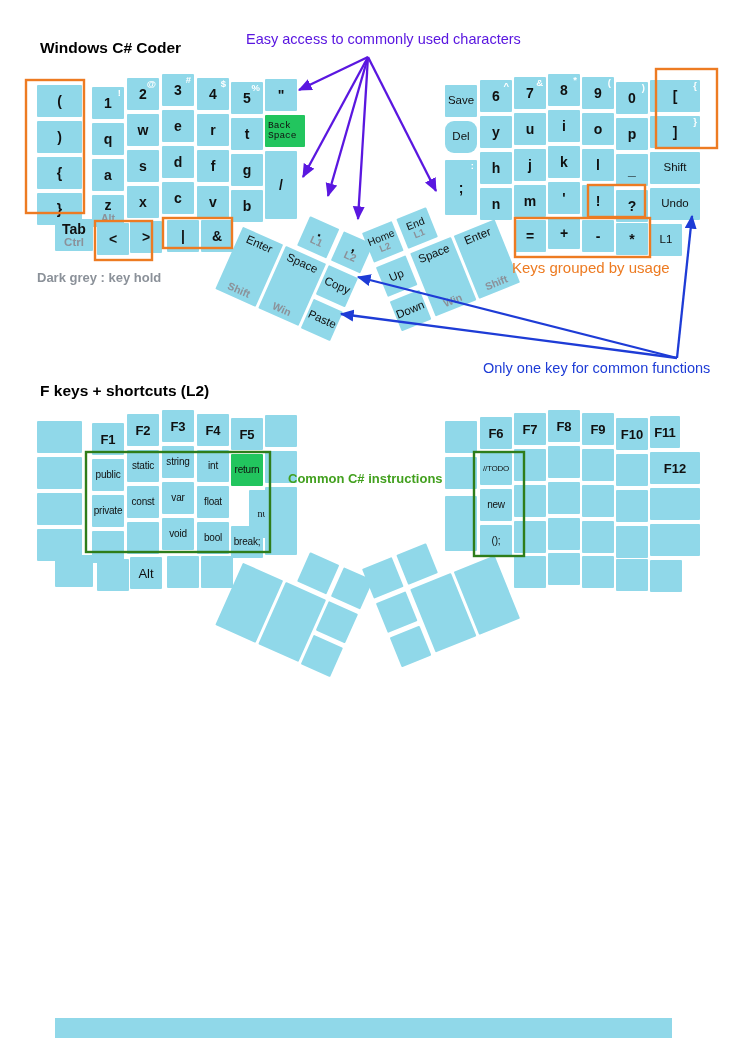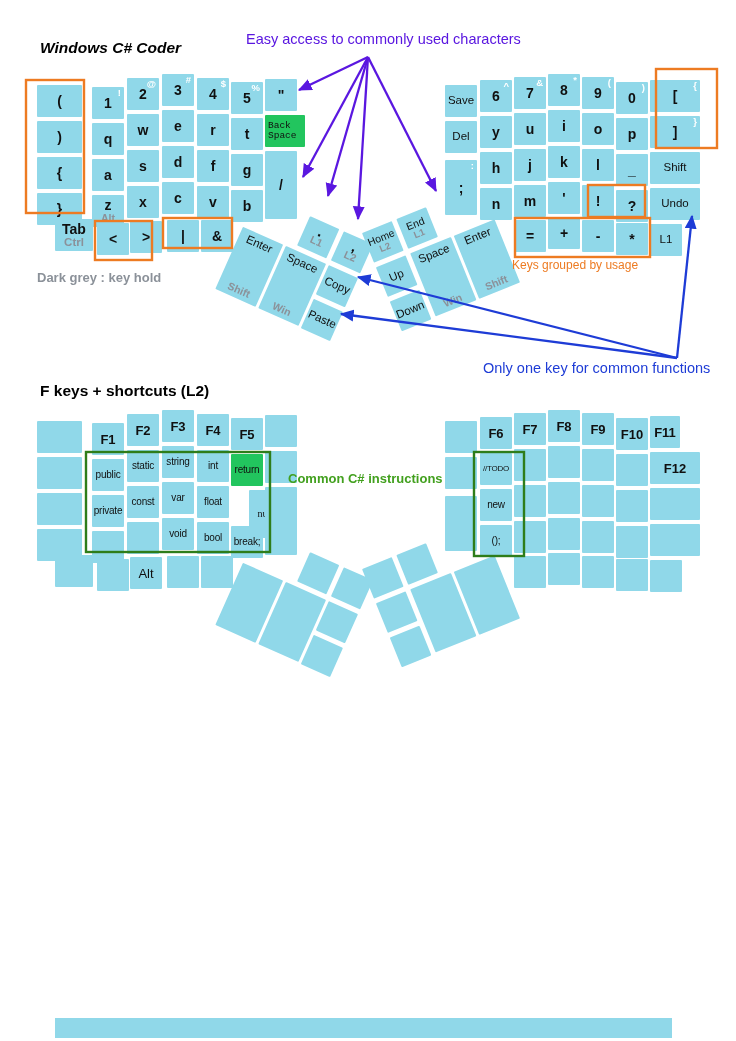--- a/index.html
+++ b/index.html
@@ -1,24 +1,24 @@
 <!DOCTYPE html>
 <html><head>
 <meta charset="utf-8">
 <style>
   html,body{margin:0;padding:0;background:#fff;}
   .page{position:relative;width:736px;height:1041px;background:#fff;overflow:hidden;
         font-family:"Liberation Sans",sans-serif;}
   .txt{position:absolute;white-space:nowrap;}
   .title{font-size:15.5px;font-weight:bold;color:#000;}
-  #title-main{left:40px;top:39px;font-style:italic;}
+  #title-main{left:40px;top:39px;}
   #title-fkeys{left:40px;top:382px;}
   #note-easy{left:246px;top:31px;font-size:14.5px;}
   #legend-hold{left:37px;top:270px;font-size:13px;font-weight:bold;}
-  #note-grouped{left:512px;top:256px;font-size:12px;line-height:1.58;}
+  #note-grouped{left:512px;top:256px;font-size:15px;line-height:1.58;}
   #note-onekey{left:483px;top:360px;font-size:14.5px;}
   #note-cs{left:288px;top:471px;font-size:13px;}
   #keys-layer,#cluster-layer{position:absolute;left:0;top:0;width:736px;height:1041px;z-index:1;}
   #overlay{position:absolute;left:0;top:0;z-index:3;pointer-events:none;}
   .textlayer{z-index:2;}
   .key{position:absolute;border-radius:1px;display:flex;align-items:center;justify-content:center;
        flex-direction:row;color:#101010;}
   .key .main{line-height:1;font-weight:bold;font-size:14px;}
   .key .sup{position:absolute;top:1px;right:3px;color:#fff;font-weight:bold;font-size:9.5px;line-height:1;}
   .key .sub{font-weight:bold;font-size:10.5px;line-height:1;}
@@ -148,21 +148,21 @@
           <span class="main">|</span>
         </div>
         <div class="key" style="left: 201px; top: 220px; width: 32px; height: 32px; background: rgb(144, 216, 233);">
           <span class="main">&amp;</span>
         </div>
       </div>
       <div>
         <div class="key t-cmd" style="left: 445px; top: 85px; width: 32px; height: 32px; background: rgb(144, 216, 233);">
           <span class="main">Save</span>
         </div>
-        <div class="key t-cmd" style="left: 445px; top: 121px; width: 32px; height: 32px; background: rgb(144, 216, 233);">
+        <div class="key t-cmd" style="left: 445px; top: 121px; width: 32px; height: 32px; background: rgb(144, 216, 233); border-radius: 9px;">
           <span class="main">Del</span>
         </div>
         <div class="key" style="left: 445px; top: 160px; width: 32px; height: 55px; background: rgb(144, 216, 233);">
           <span class="main">;</span>
           <span class="sup" style="color: rgb(255, 255, 255);">:</span>
         </div>
         <div class="key" style="left: 480px; top: 80px; width: 32px; height: 32px; background: rgb(144, 216, 233);">
           <span class="main">6</span>
           <span class="sup" style="color: rgb(255, 255, 255);">^</span>
         </div>

